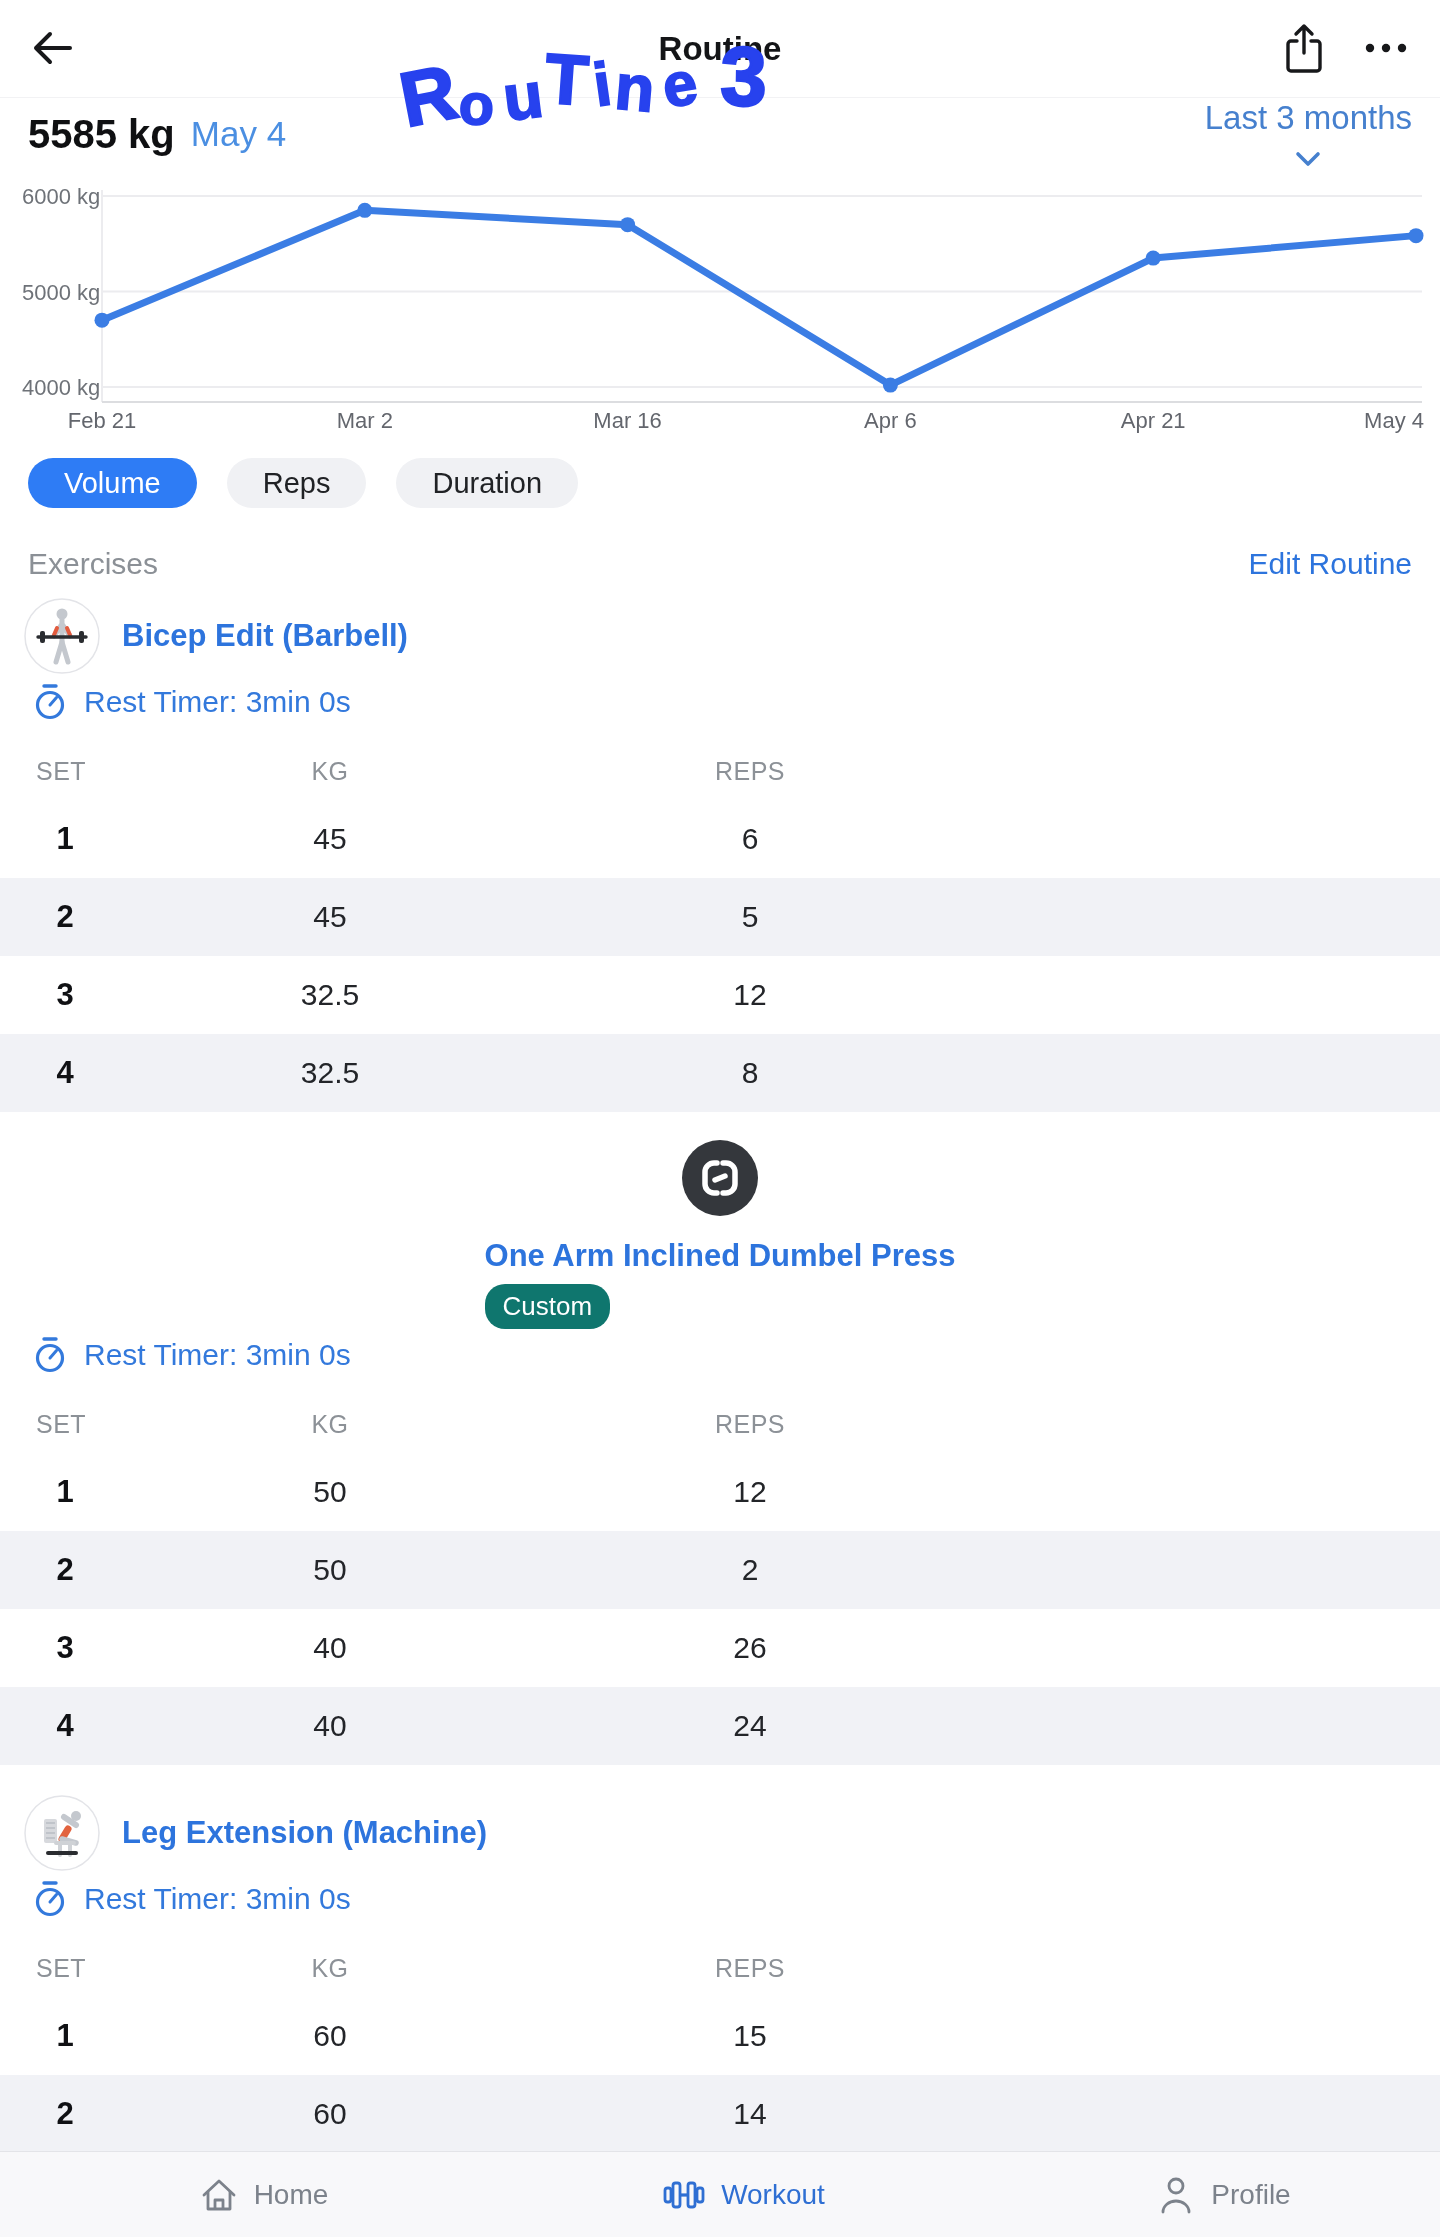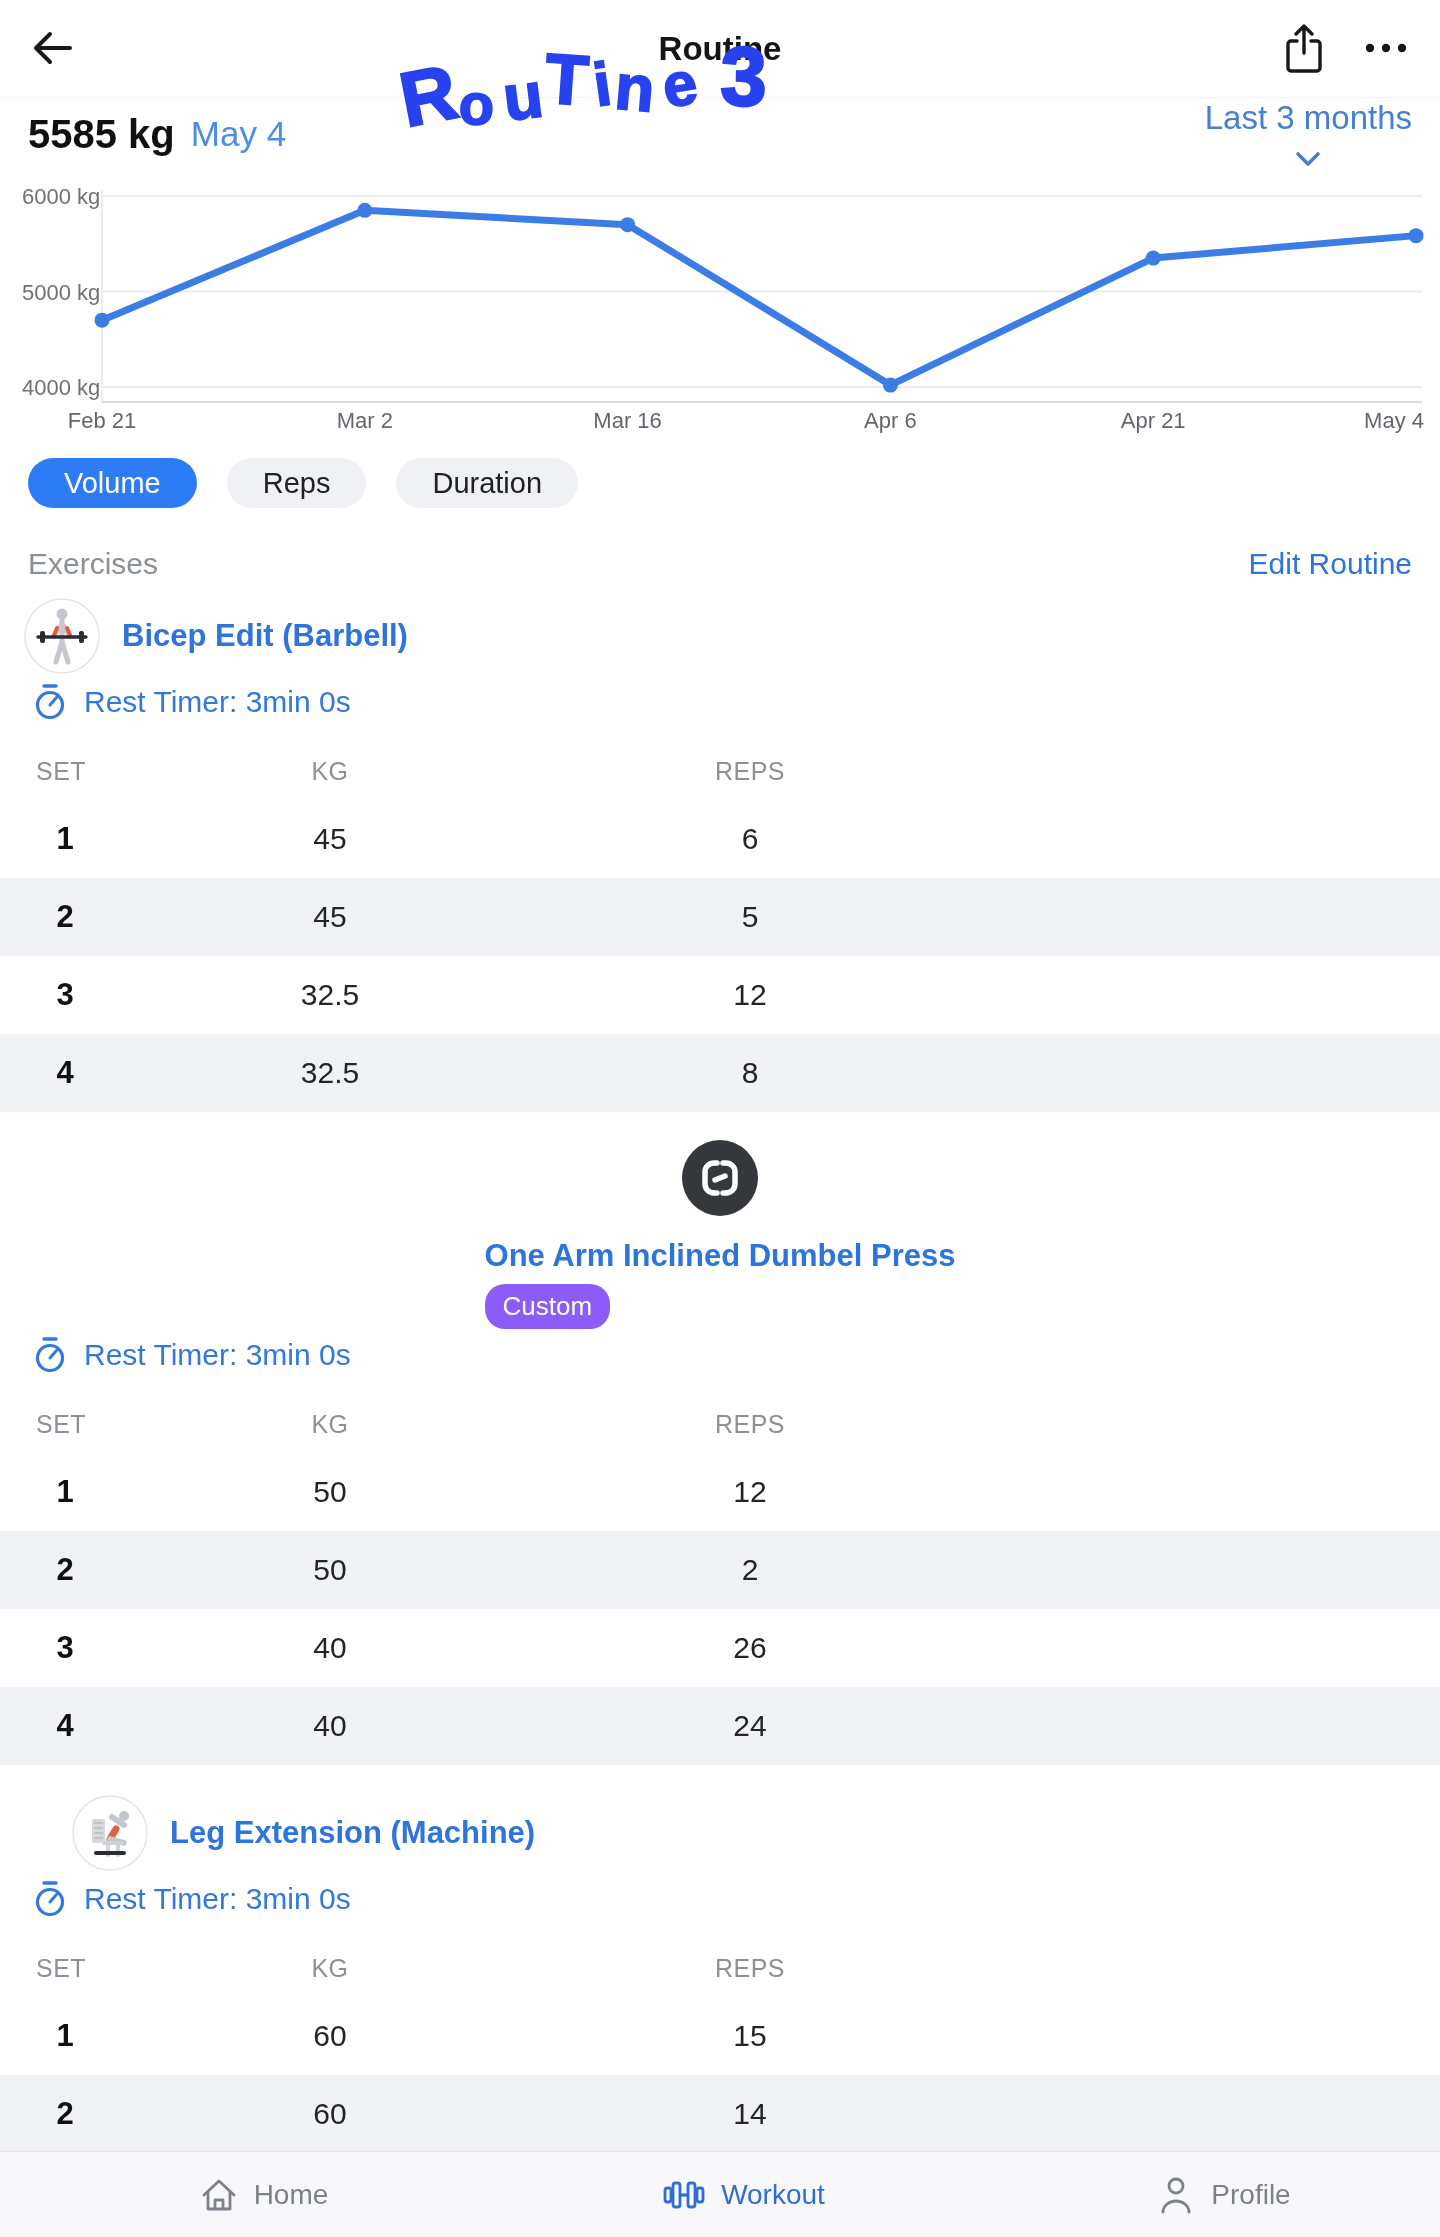--- a/index.html
+++ b/index.html
@@ -31,25 +31,25 @@
   .tabs{display:flex;gap:30px;margin:8px 0 0 28px;}
   .pill{height:50px;padding:0 36px;border-radius:26px;display:flex;align-items:center;
     font-size:29px;background:#f0f1f4;color:#202225;cursor:pointer;}
   .pill.active{background:#2e7cf5;color:#ffffff;}
   
   .section-row{margin-top:34px;height:44px;padding:0 28px;display:flex;align-items:center;justify-content:space-between;}
   .section-title{font-size:30px;color:#8b9096;}
   .section-action{font-size:30px;color:#2d74dd;cursor:pointer;}
   .ex-head{margin-top:10px;padding:0 24px;min-height:80px;display:flex;align-items:center;gap:22px;}
   .ex-head.tall{margin-top:28px;min-height:130px;flex-direction:column;}
-  .ex-head.m28{margin-top:28px;margin-left:48px;}
+  .ex-head.m28{margin-top:28px;}
   .thumb{width:76px;height:76px;border-radius:50%;flex:0 0 auto;}
   .ex-title{font-size:31px;font-weight:700;color:#2d74dd;cursor:pointer;}
   .ex-title-col{display:flex;flex-direction:column;gap:10px;align-items:flex-start;}
-  .badge{background:#8b5cf6;color:#fff;font-size:26px;padding:7px 18px;border-radius:20px;}
+  .badge{background:#0f766e;color:#fff;font-size:26px;padding:7px 18px;border-radius:20px;}
   .rest-row{margin-top:2px;height:48px;padding:0 32px;display:flex;align-items:center;gap:16px;
     color:#3379dc;font-size:30px;cursor:pointer;}
   .cols-row{margin-top:16px;height:58px;display:grid;grid-template-columns:130px 400px 440px 1fr;
     align-items:center;font-size:25px;color:#8c9197;letter-spacing:.5px;}
   .cols-row .c1{padding-left:36px;}
   .cols-row .c2,.cols-row .c3{text-align:center;}
   .set-row{height:78px;display:grid;grid-template-columns:130px 400px 440px 1fr;align-items:center;font-size:30px;color:#232529;}
   .set-rows .set-row:nth-child(even){background:#f1f2f6;}
   .set-row .c1{text-align:center;font-weight:700;font-size:31px;color:#101114;}
   .set-row .c2,.set-row .c3{text-align:center;}

